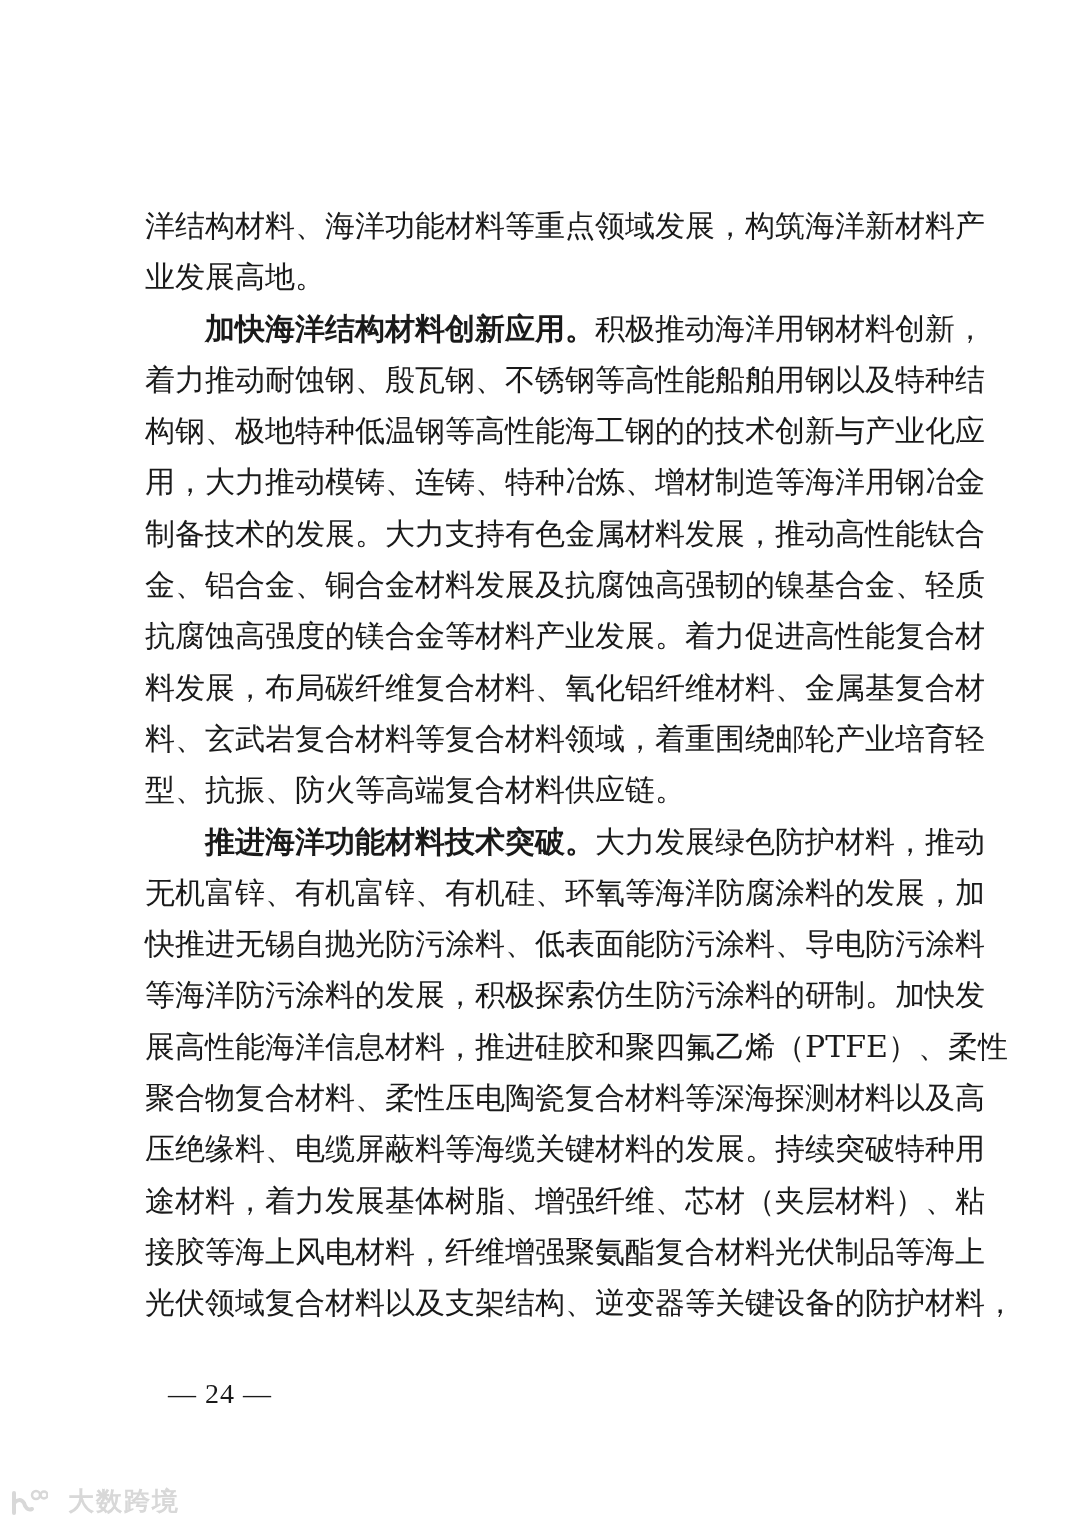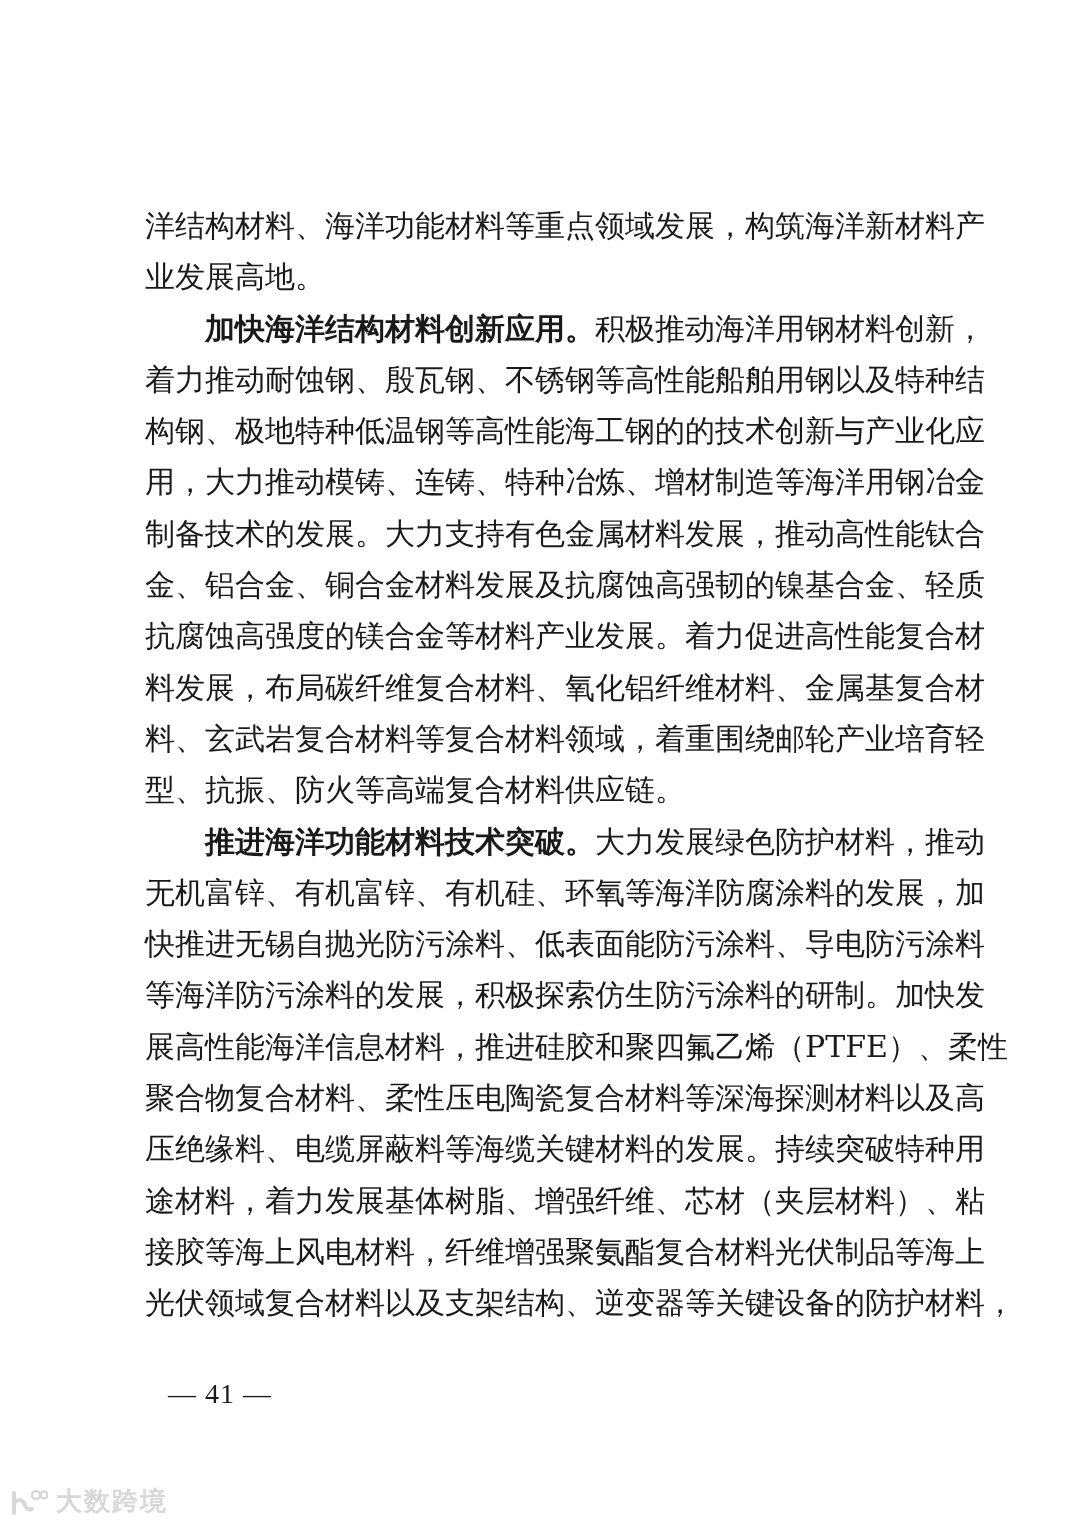--- a/index.html
+++ b/index.html
@@ -57,21 +57,21 @@
     position: absolute;
     left: 10px;
     top: 1484px;
     font-family: "DejaVu Sans", sans-serif;
     font-size: 26px;
     font-weight: bold;
     color: #d8d8d8;
     letter-spacing: 2px;
     display: flex;
     align-items: center;
-    gap: 8px;
+    gap: 20px;
   }
   .watermark .logo {
     display: inline-block;
     width: 38px;
     height: 30px;
     position: relative;
   }
 </style>
 </head>
 <body>
@@ -699,21 +699,21 @@
       <span class="ch">备</span>
       <span class="ch">的</span>
       <span class="ch">防</span>
       <span class="ch">护</span>
       <span class="ch">材</span>
       <span class="ch">料</span>
       <span class="ch">，</span>
     </div>
   </div>
 
-<div class="page-number">— 41 —</div>
+<div class="page-number">— 24 —</div>
 
 <div class="watermark">
   <span class="logo">
     <svg width="38" height="30" viewBox="0 0 38 30">
       <path d="M4 6 L4 26 M4 16 Q10 10 14 16 Q16 24 22 22" stroke="#d8d8d8" stroke-width="4" fill="none" stroke-linecap="round"></path>
       <circle cx="26" cy="8" r="4" stroke="#d8d8d8" stroke-width="2.5" fill="none"></circle>
       <circle cx="34" cy="8" r="3.5" stroke="#d8d8d8" stroke-width="2.5" fill="none"></circle>
     </svg>
   </span>
   <span>大数跨境</span>

